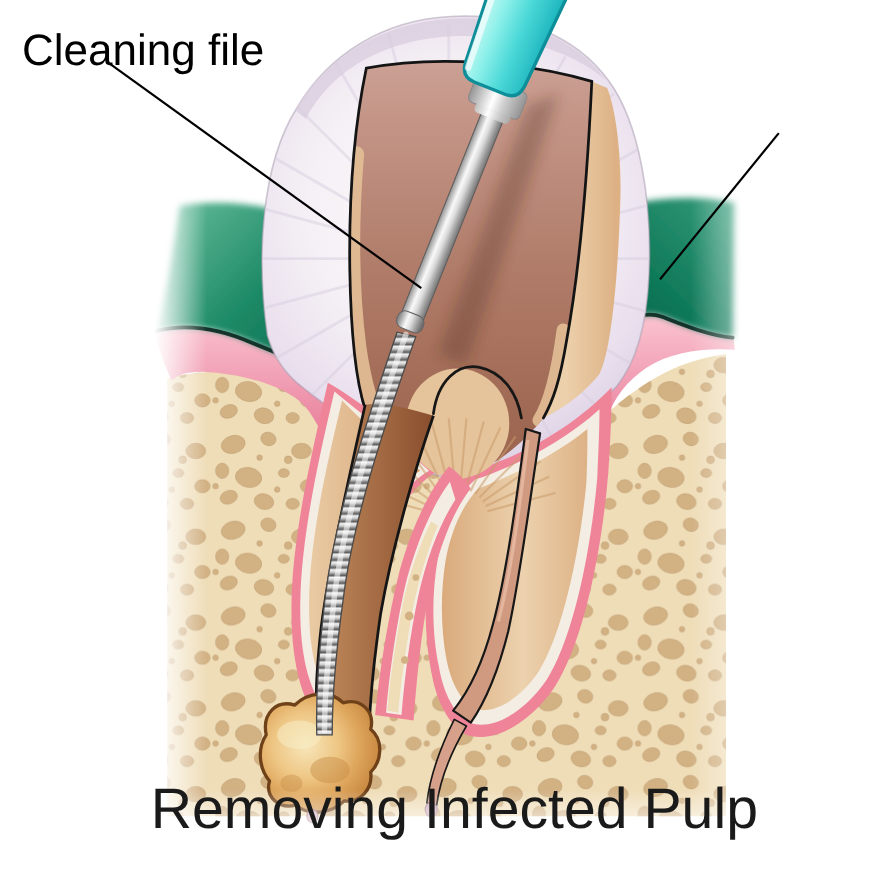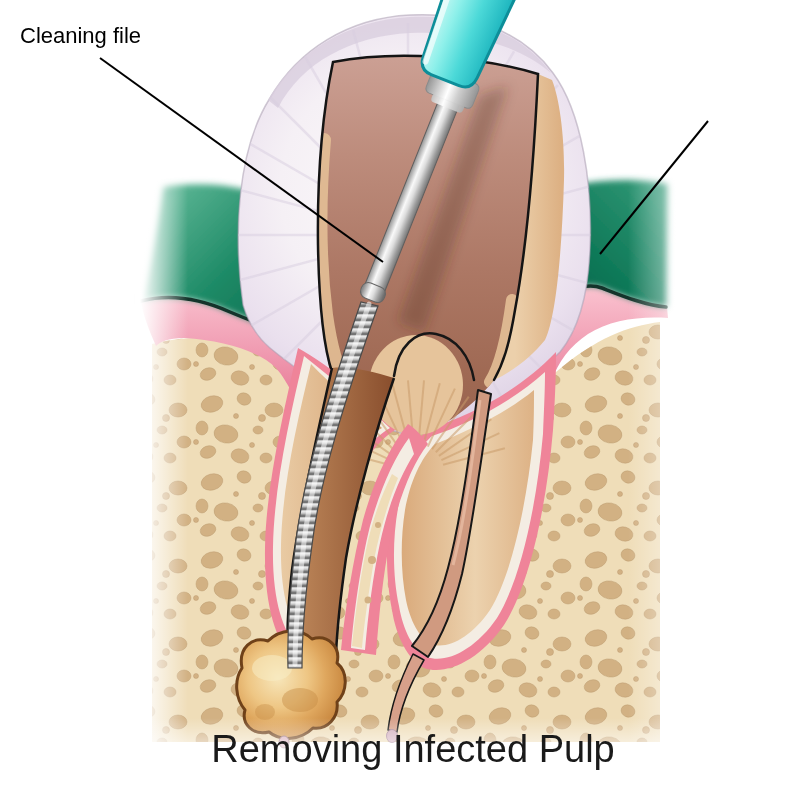--- a/index.html
+++ b/index.html
@@ -1,23 +1,23 @@
 <!DOCTYPE html>
 <html style="--ink: #000000; --dam-green: #178563; --dam-green-light: #57b291; --dam-green-dark: #0d6b4f; --dam-edge: #14342b; --gum-pink: #f09cb2; --gum-pink-light: #fac2cf; --gum-pink-deep: #e87b97; --bone: #efddb8; --bone-hole: #d2b183; --ligament-pink: #ef8499; --cementum: #f4ede3; --dentin: #e6c49b; --dentin-streak: #c89a6a; --pulp-brown: #aa7360; --pulp-flesh: #d09a80; --canal-light: #c08a5c; --canal-dark: #8a4f2e; --enamel: #f5f0f5; --enamel-shade: #d9cede; --abscess-light: #f7e6ba; --abscess-mid: #eec684; --abscess-dark: #cb8b43; --abscess-outline: #6f4119; --handle-cyan: #4cd9d8; --handle-cyan-light: #c9f8f3; --handle-cyan-dark: #1db5be; --handle-outline: #0d8e99; --metal-light: #f9f9f9; --metal-dark: #6f6f6f; --nerve: #d7a08a; --nerve-tip: #d2aebd;"><head>
 <meta charset="utf-8">
 <style>
   html,body{margin:0;padding:0;background:#ffffff;}
   .stage{position:relative;width:800px;height:800px;background:#fff;overflow:hidden;
          font-family:"Liberation Sans", sans-serif;}
   .stage svg{display:block;position:absolute;left:0;top:0;}
-  .label{position:absolute;color:var(--ink,#000);font-size:22px;line-height:1.1;white-space:nowrap;}
+  .label{position:absolute;color:var(--ink,#000);font-size:40px;line-height:1.1;white-space:nowrap;}
   .label-cleaning{left:20px;top:24px;}
   .label-dam{left:617px;top:88px;}
-  .caption{position:absolute;left:0;right:0;top:728px;text-align:center;
-           font-size:38px;color:#1a1a1a;padding-left:26px;}
+  .caption{position:absolute;left:0;right:0;top:706px;text-align:center;
+           font-size:52px;color:#1a1a1a;padding-left:26px;}
 </style>
 </head>
 <body>
 
 <div class="stage">
 
 <svg width="800" height="800" viewBox="0 0 800 800">
   <defs>
     <clipPath id="crownClip">
       <path d="M 243,305 C 233,235 237,150 270,98 C 298,50 348,18 410,15 C 472,12 523,32 553,73

